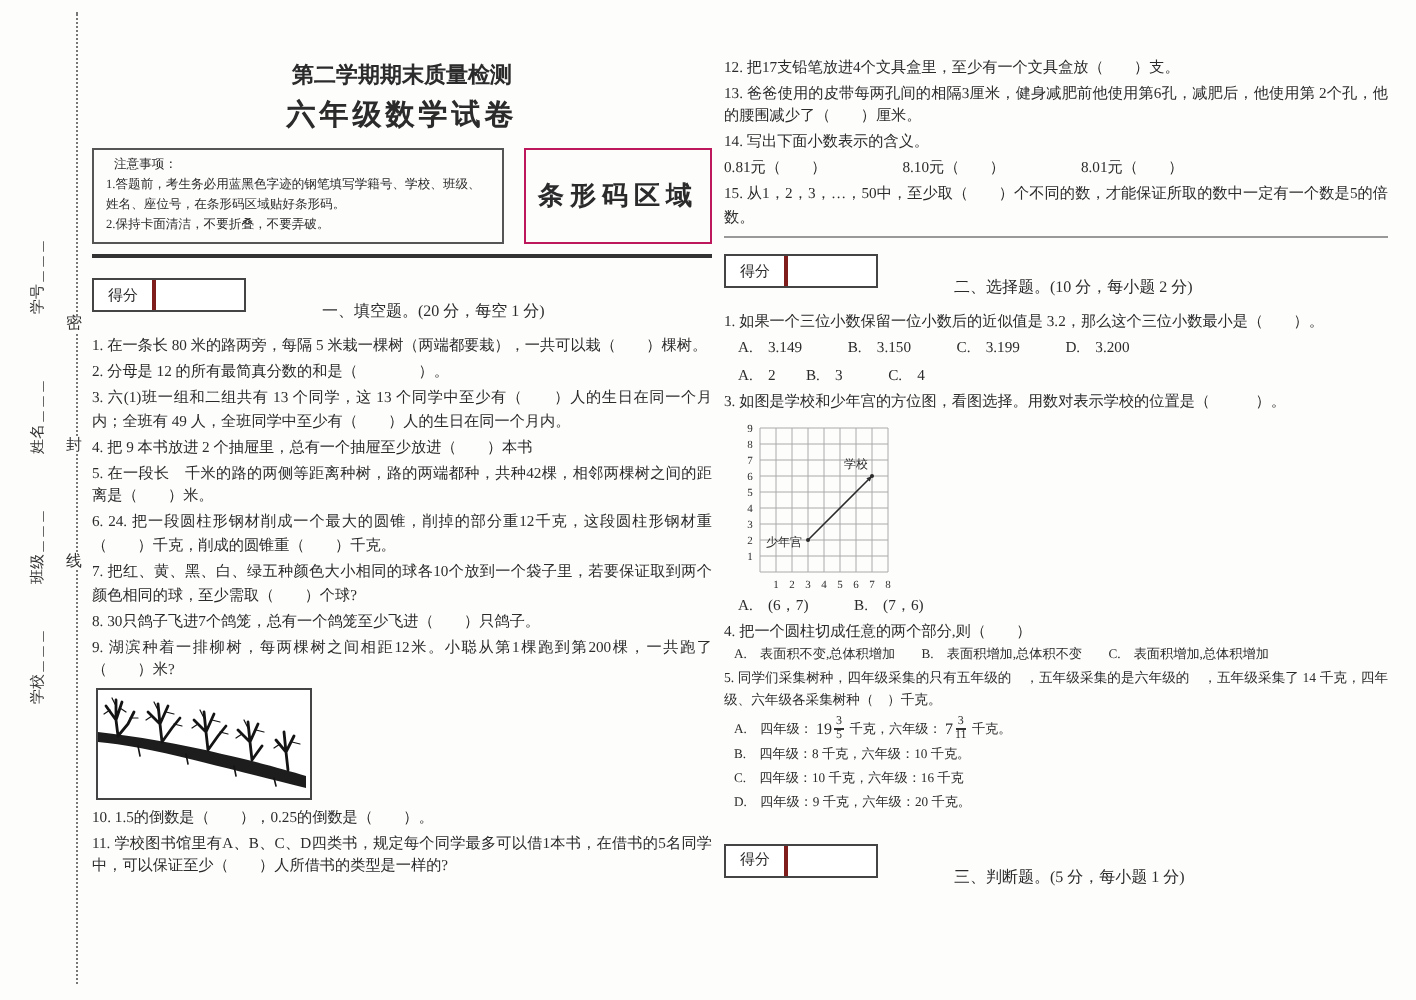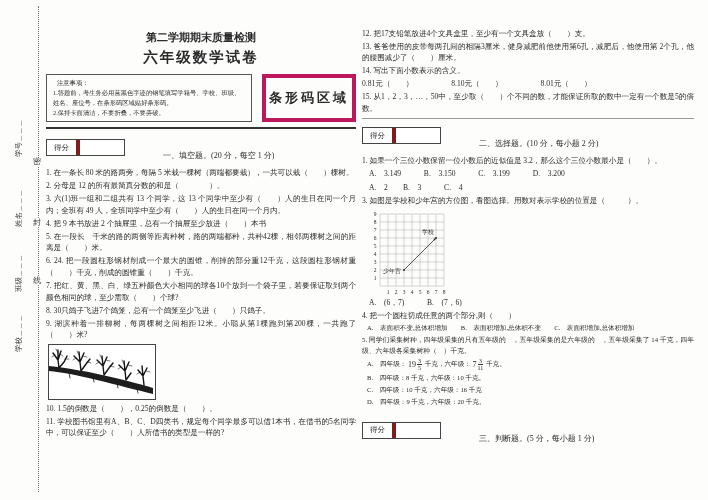--- a/index.html
+++ b/index.html
@@ -21,28 +21,28 @@
 
   .col-left{position:absolute;left:46px;top:28px;width:310px;}
   .col-right{position:absolute;left:362px;top:26px;width:332px;}
 
   .title1{text-align:center;font-size:11px;font-weight:bold;margin:2px 0 3px;}
   .title2{text-align:center;font-size:14.5px;font-weight:bold;letter-spacing:2px;margin:0 0 7px;}
 
   .header-row{display:flex;gap:10px;margin-bottom:5px;}
   .notice-box{border:1px solid #555;width:192px;padding:3px 6px;font-size:6.3px;line-height:1.6;}
   .notice-heading{margin-left:4px;}
-  .barcode-box{border:4px solid #be185d;flex:1;display:flex;align-items:center;justify-content:center;
+  .barcode-box{border:1px solid #be185d;flex:1;display:flex;align-items:center;justify-content:center;
     font-size:13px;font-weight:bold;letter-spacing:3px;}
   .header-rule{border-top:2px solid #333;margin:3px 0 5px;}
   .sub-rule{border-top:1px solid #999;margin:4px 0 2px;}
 
   .score-row{display:flex;align-items:center;margin:3px 0 6px;}
   .score-table{display:flex;border:1px solid #444;height:15px;background:#fff;}
-  .score-label{width:29px;border-right:4px solid #7f1d1d;font-size:7.5px;display:flex;align-items:center;justify-content:center;}
+  .score-label{width:29px;border-right:2px solid #7f1d1d;font-size:7.5px;display:flex;align-items:center;justify-content:center;}
   .score-blank{width:44px;}
   .section-title{margin-left:38px;font-size:8px;margin-top:16px;}
 
   .q{font-size:7.6px;line-height:1.52;margin:1.5px 0;text-align:justify;}
   .opts{font-size:7.6px;line-height:1.5;margin:1px 0 2px 7px;}
   .opts.small{font-size:6.6px;margin-left:5px;}
 
   .tree-fig{border:1px solid #444;width:106px;height:54px;margin:3px 0 3px 2px;background:#fff;}
 
   .grid-fig{margin:1px 0 0 4px;}

